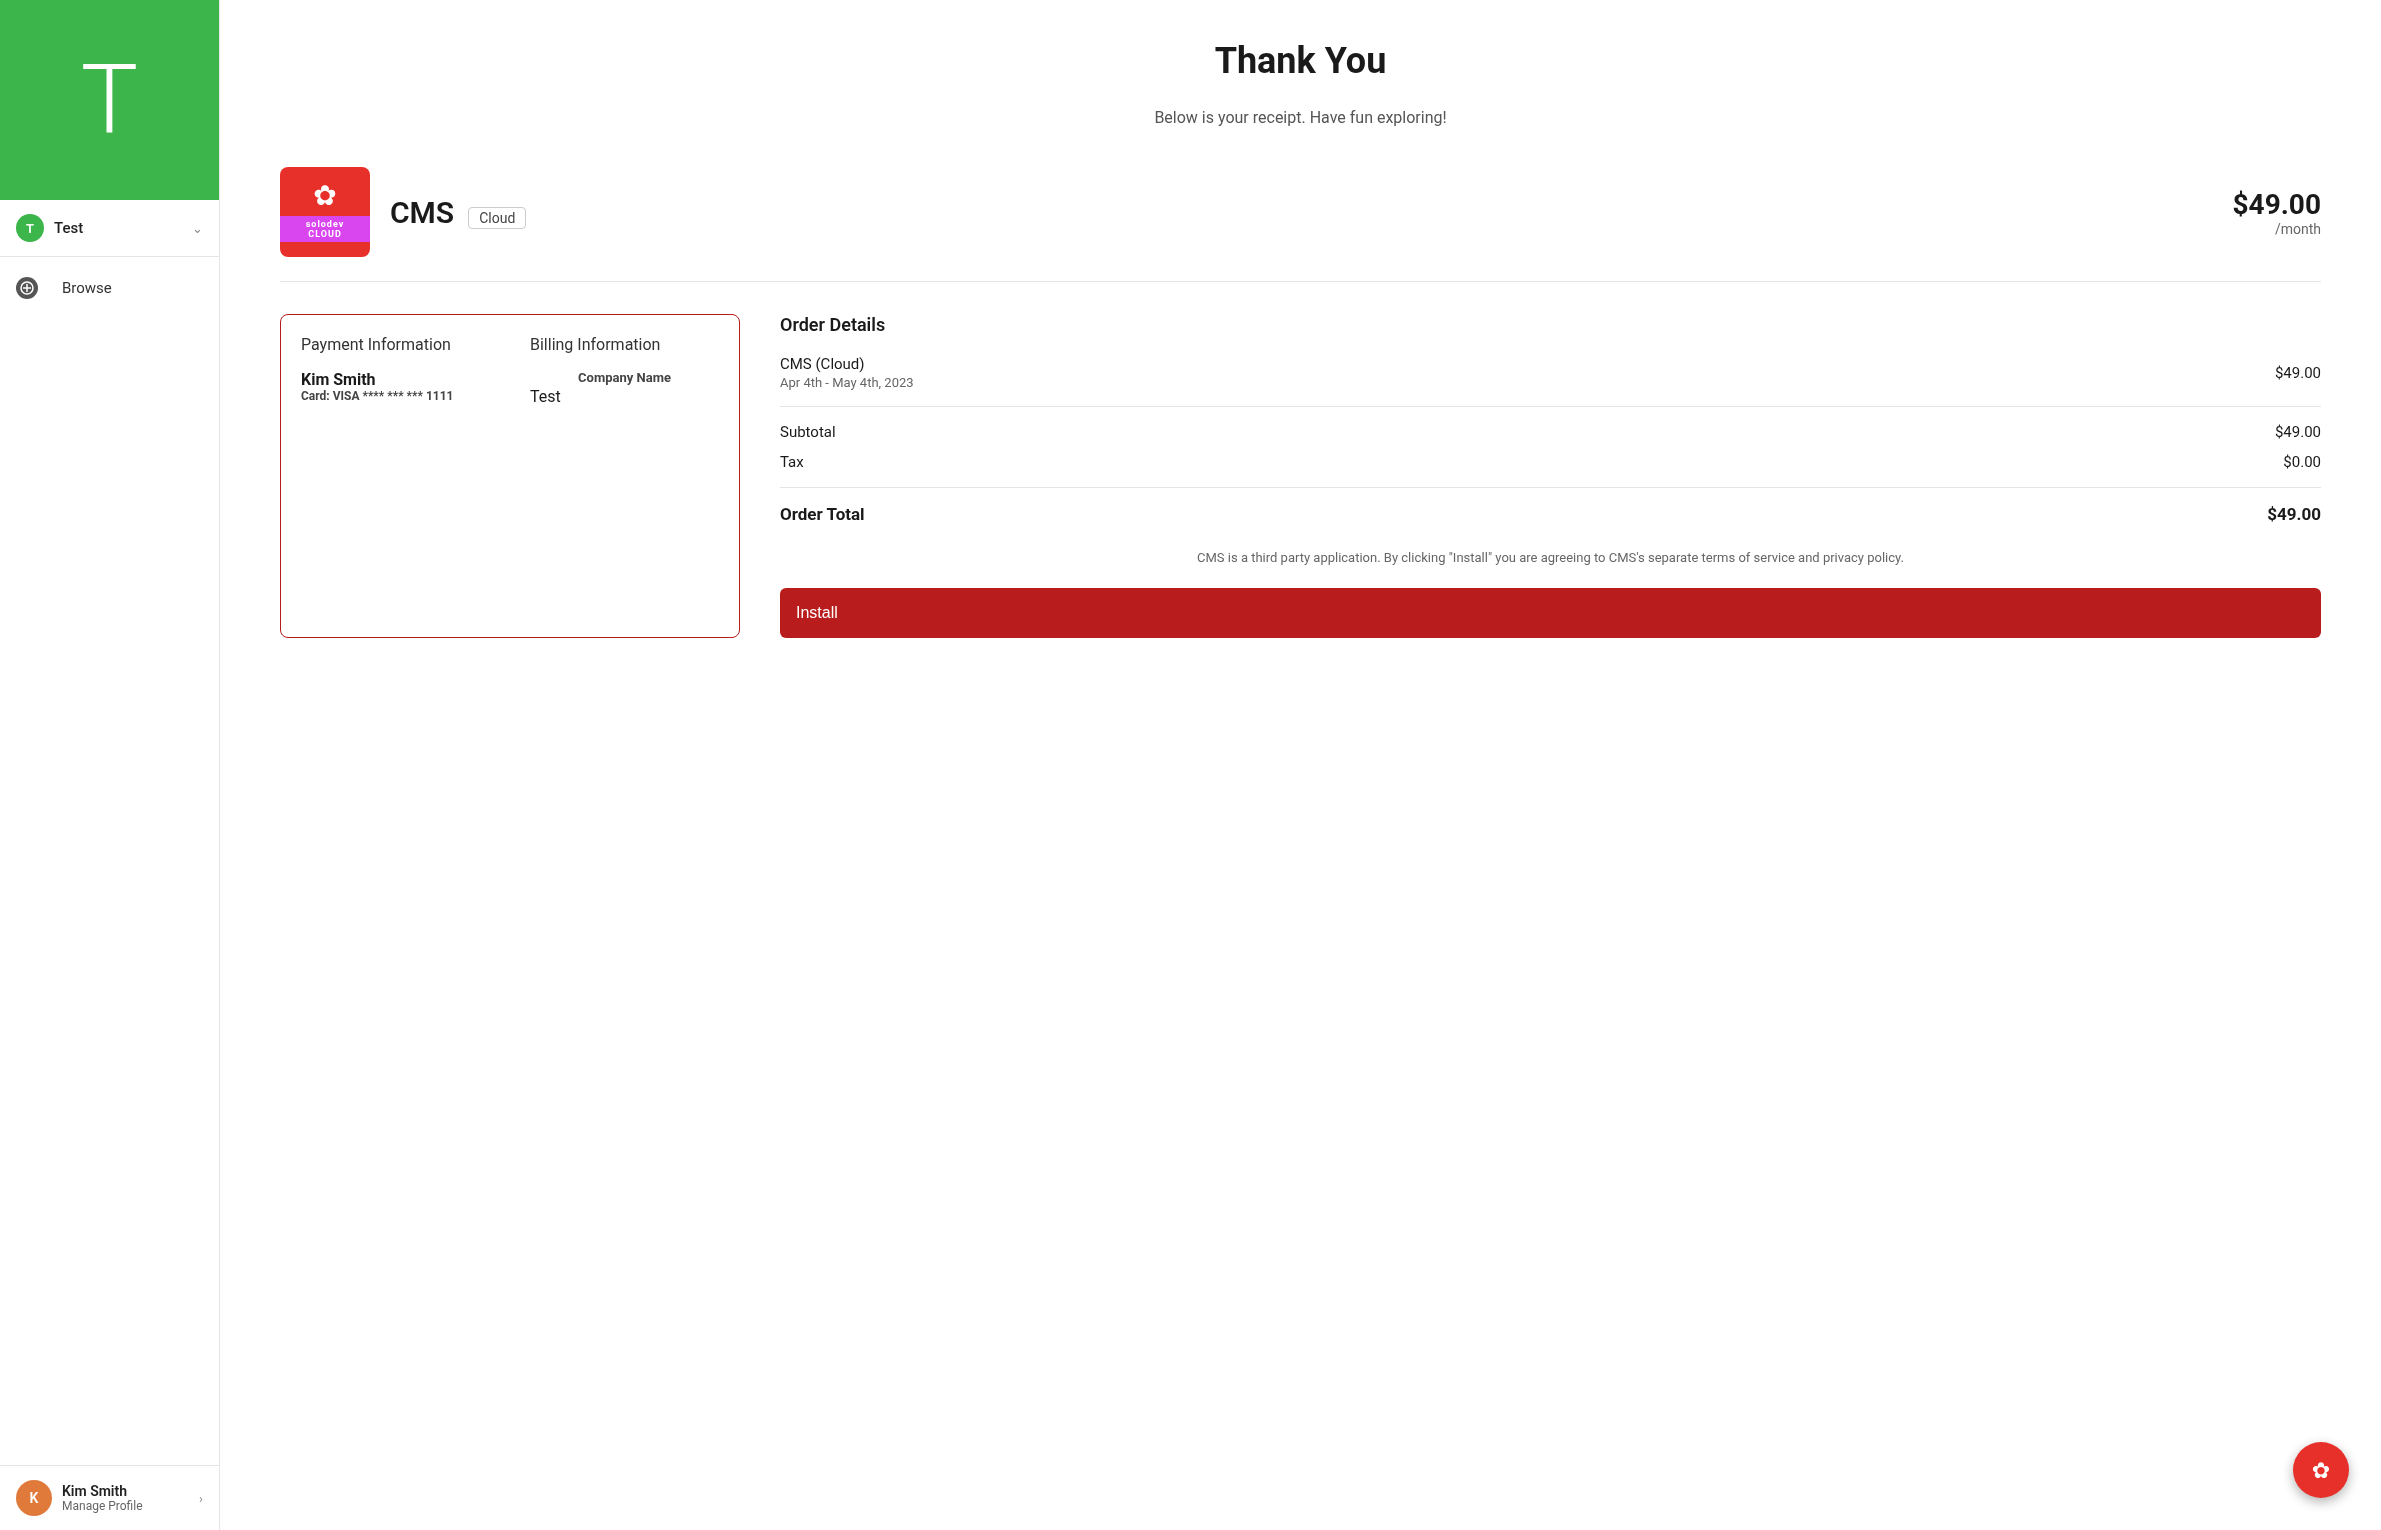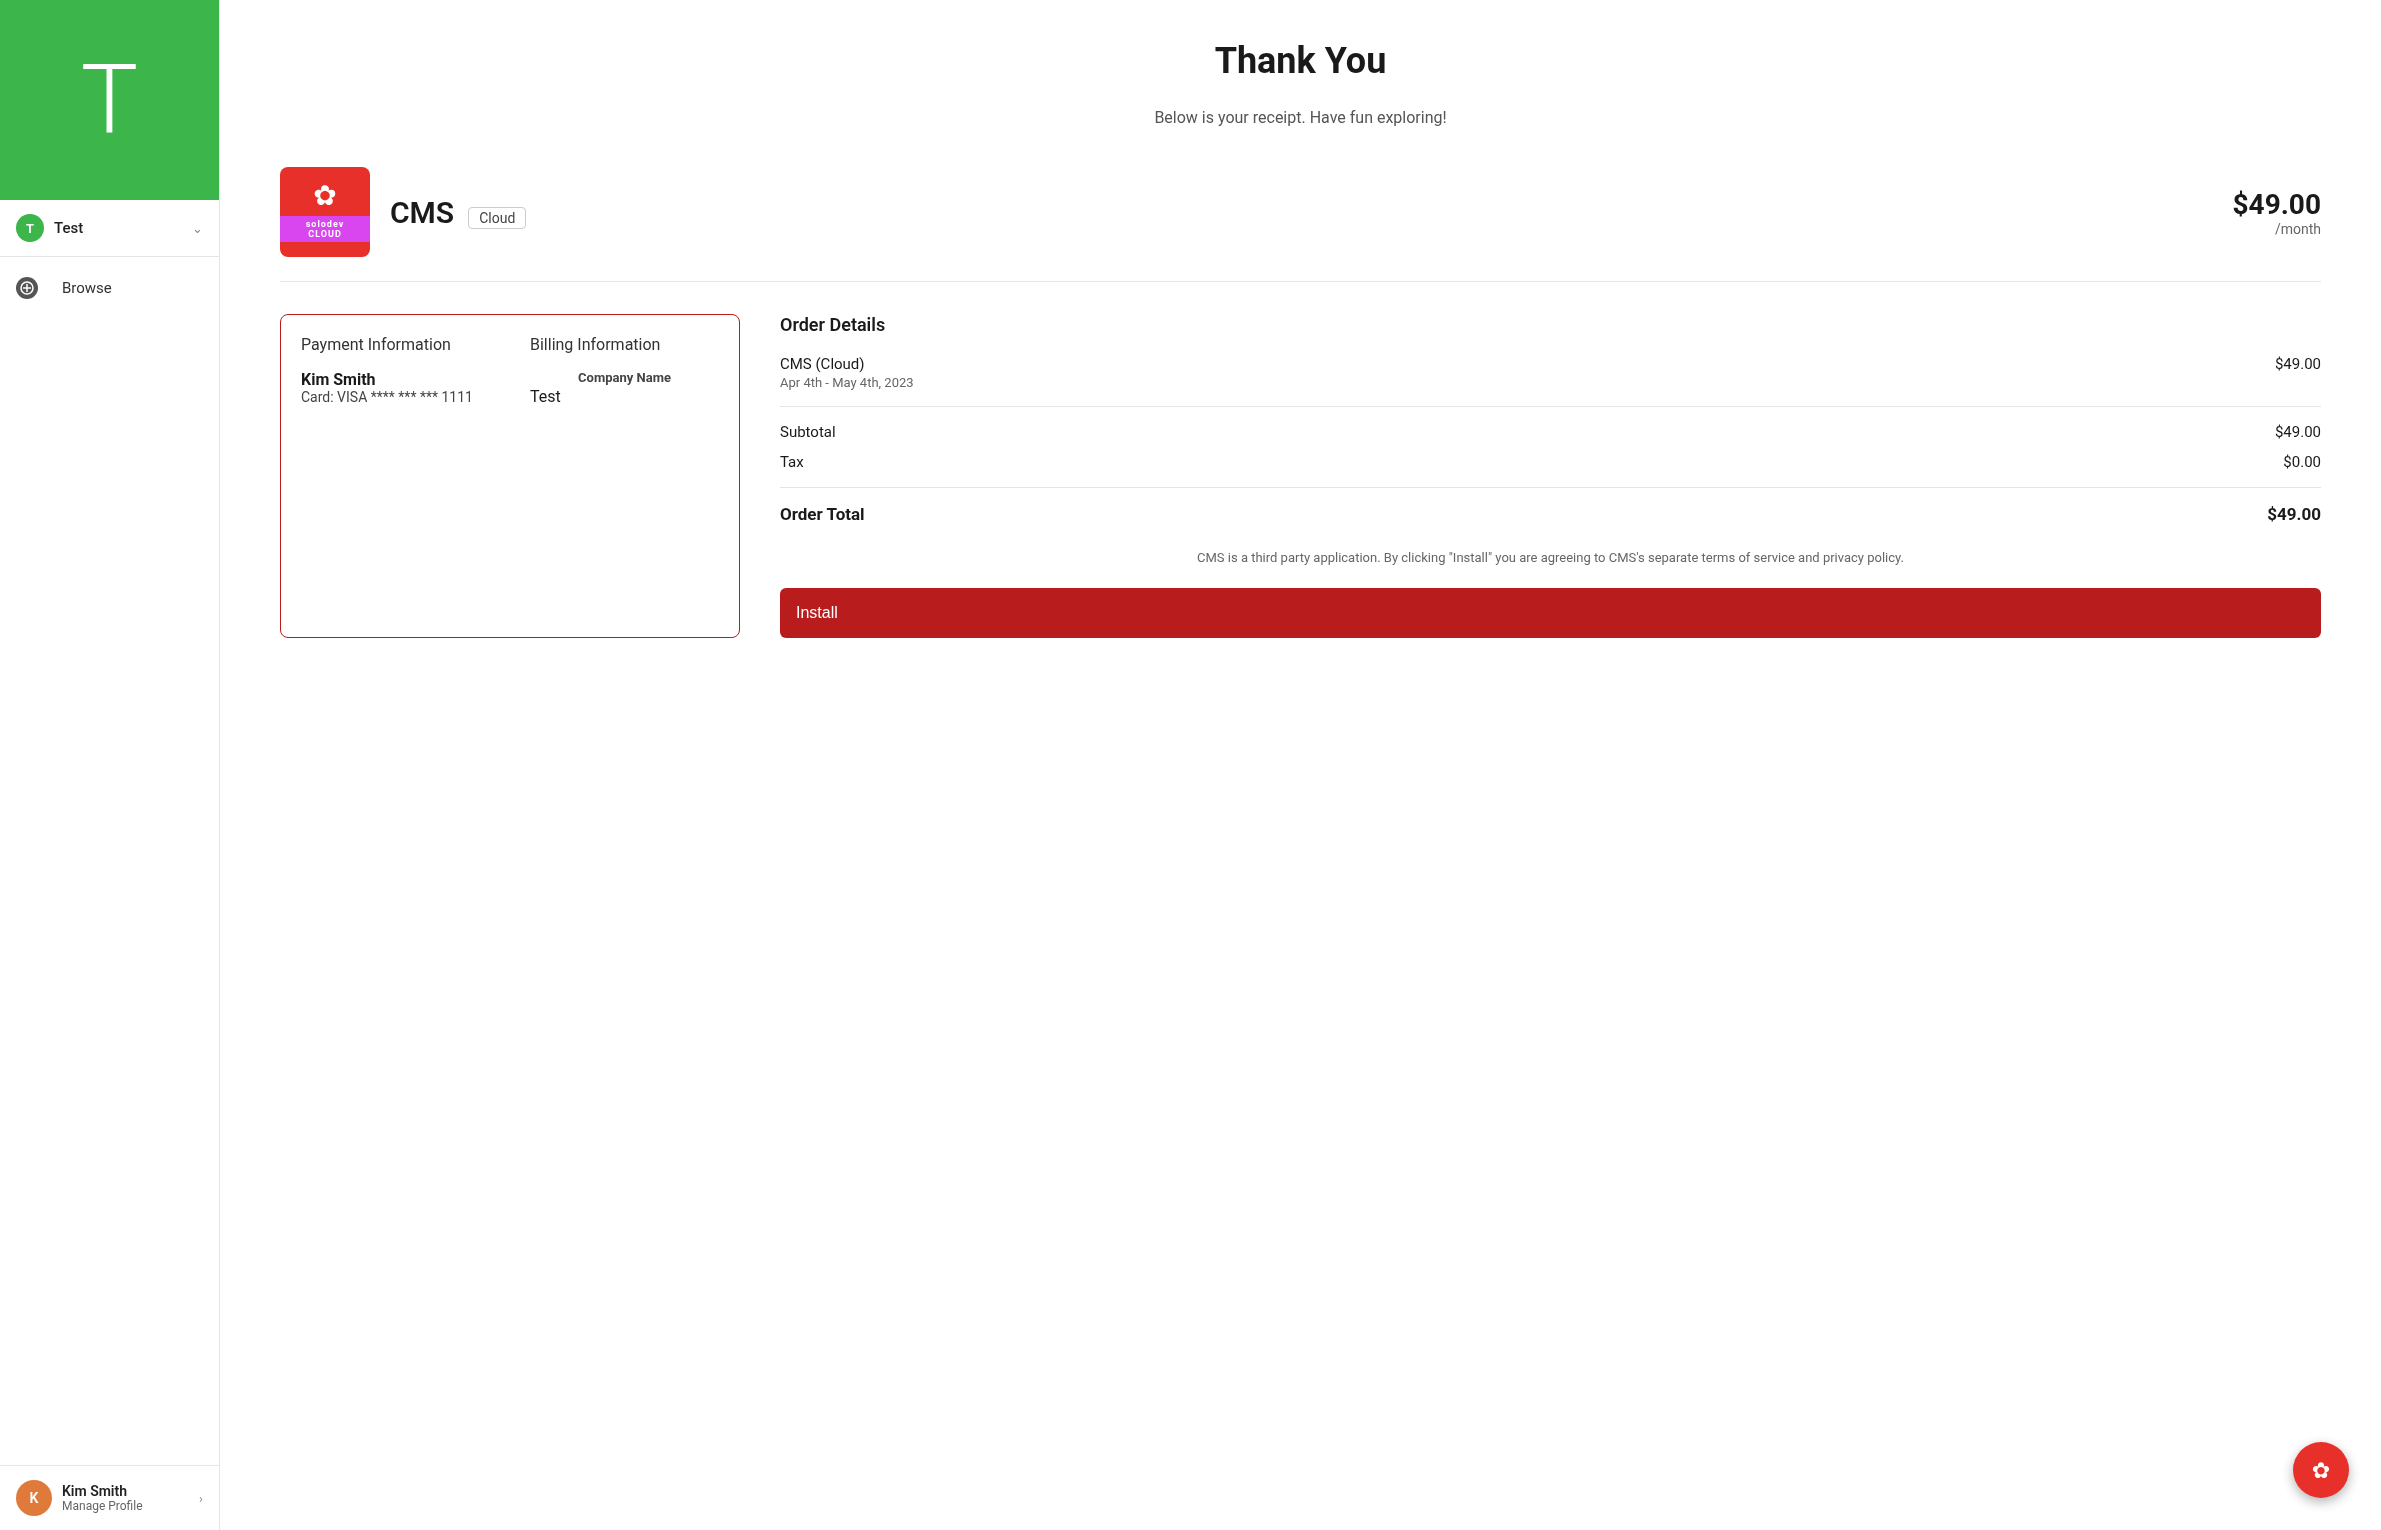--- a/index.html
+++ b/index.html
@@ -203,36 +203,36 @@
       font-size: 16px;
       color: #333;
       margin-bottom: 16px;
     }
     .info-row {
       display: flex;
       gap: 40px;
     }
     .info-col { flex: 1; }
     .info-name { font-size: 16px; font-weight: 700; color: #1a1a1a; }
-    .info-card { font-size: 14px; color: #444; }
+    .info-card { font-size: 12px; color: #444; font-weight: bold; }
     .info-company-name { font-size: 13px; font-weight: 700; color: #444; margin-bottom: 2px; text-align: center; }
     .info-company-value { font-size: 16px; color: #1a1a1a; }
 
     
     .order-details { flex: 1; }
     .order-title {
       font-size: 18px;
       font-weight: 600;
       color: #1a1a1a;
       margin-bottom: 20px;
     }
     .order-line {
       display: flex;
       justify-content: space-between;
-      align-items: flex-start;
+      align-items: center;
       margin-bottom: 16px;
     }
     .order-line-label { font-size: 15px; color: #1a1a1a; }
     .order-line-sub { font-size: 13px; color: #666; margin-top: 2px; }
     .order-line-amount { font-size: 15px; color: #1a1a1a; }
     .order-divider { border: none; border-top: 1px solid #e5e5e5; margin: 16px 0; }
     .order-subtotal, .order-tax {
       display: flex;
       justify-content: space-between;
       margin-bottom: 12px;

